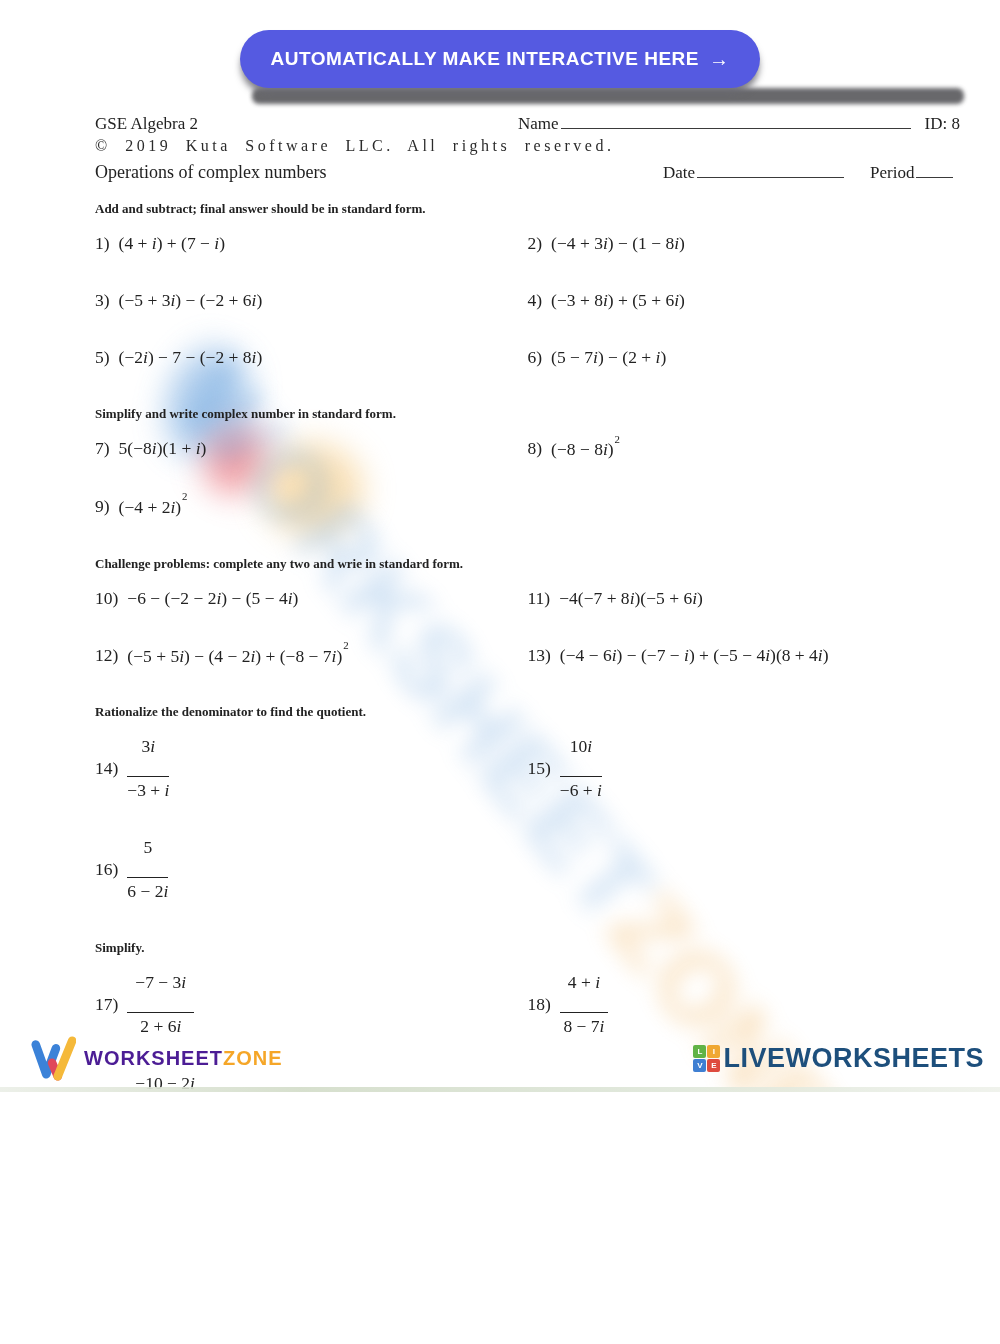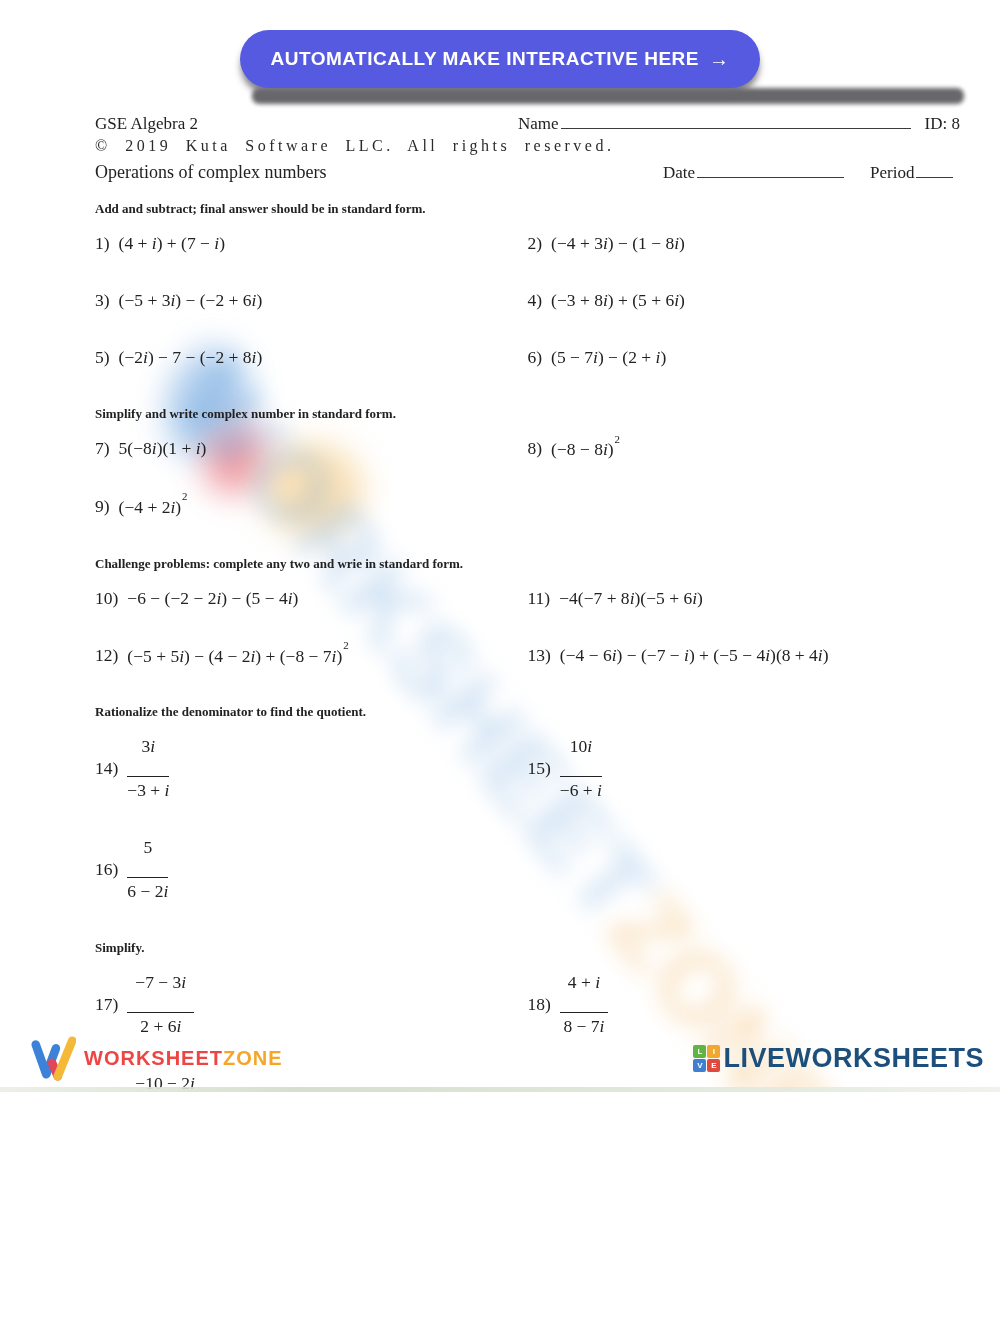--- a/index.html
+++ b/index.html
@@ -69,21 +69,21 @@
   .frac .fden { padding-top:3px; }
   .frac i { font-style:italic; }
   
   .footer {
     position:absolute; left:0; right:0; bottom:10px; z-index:1;
     display:flex; justify-content:space-between; align-items:center;
     padding:0 16px 0 30px;
   }
   .wz-logo { display:flex; align-items:center; gap:8px; text-decoration:none; cursor:pointer; }
   .wz-text { font-family:"Liberation Sans", sans-serif; font-weight:700; font-size:20px; letter-spacing:1px; }
-  .wz-blue { color:#ef4444;text-align:right; }
+  .wz-blue { color:#4c1d95;text-align:right; }
   .wz-orange { color:#f5a628; }
   .lw-logo { display:flex; align-items:center; gap:3px; text-decoration:none; cursor:pointer; }
   .lw-squares { display:inline-grid; grid-template-columns:13px 13px; grid-auto-rows:13px; gap:1px; }
   .sq {
     width:13px; height:13px; border-radius:2px; color:#fff; text-align:center;
     font-family:"Liberation Sans", sans-serif; font-weight:700; font-size:8px; line-height:13px;
   }
   .sq-l { background:#61b346; } .sq-i { background:#f0a832; }
   .sq-v { background:#3f7fd2; } .sq-e { background:#de4b3e; }
   .lw-text { font-family:"Liberation Sans", sans-serif; font-weight:800; font-size:27px; letter-spacing:.5px; color:#1d4f7c; }

